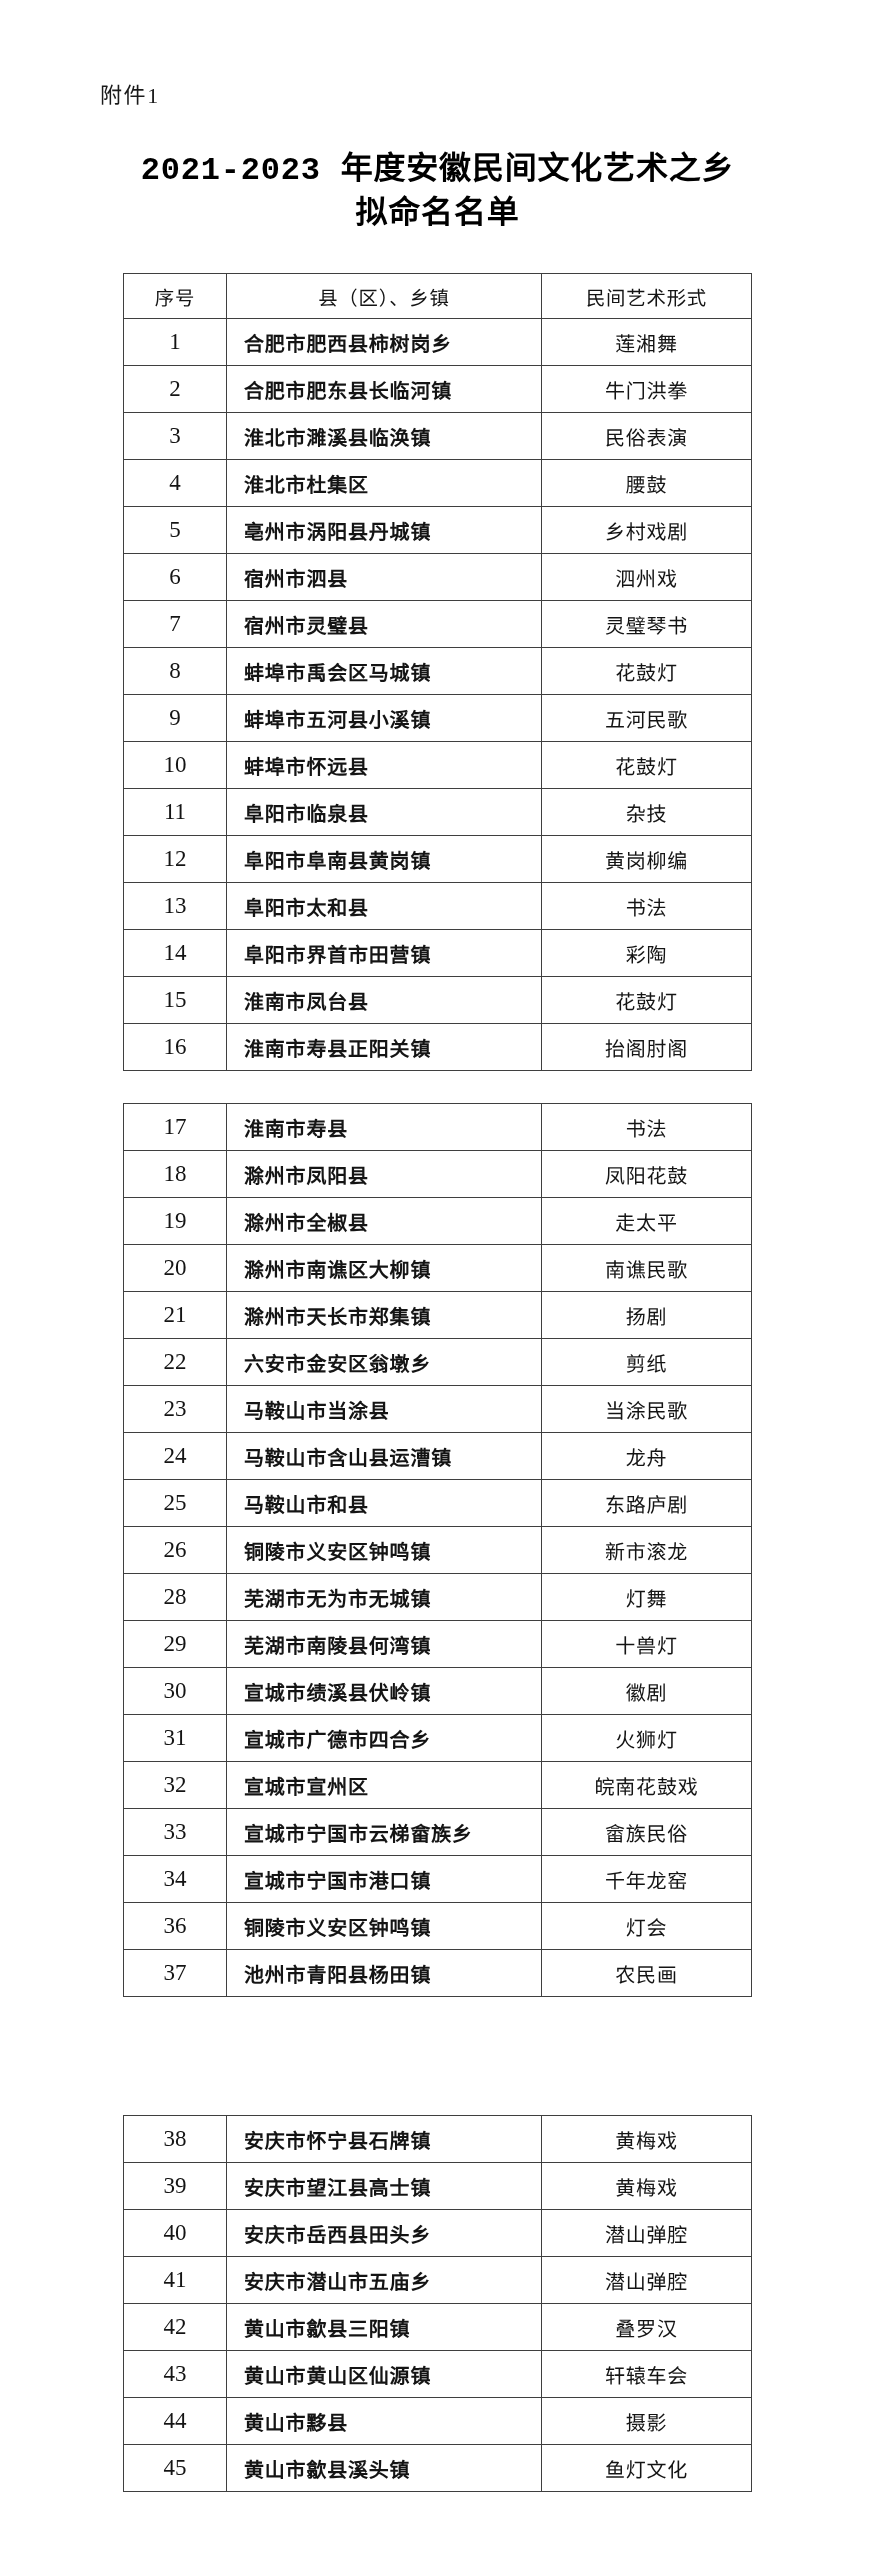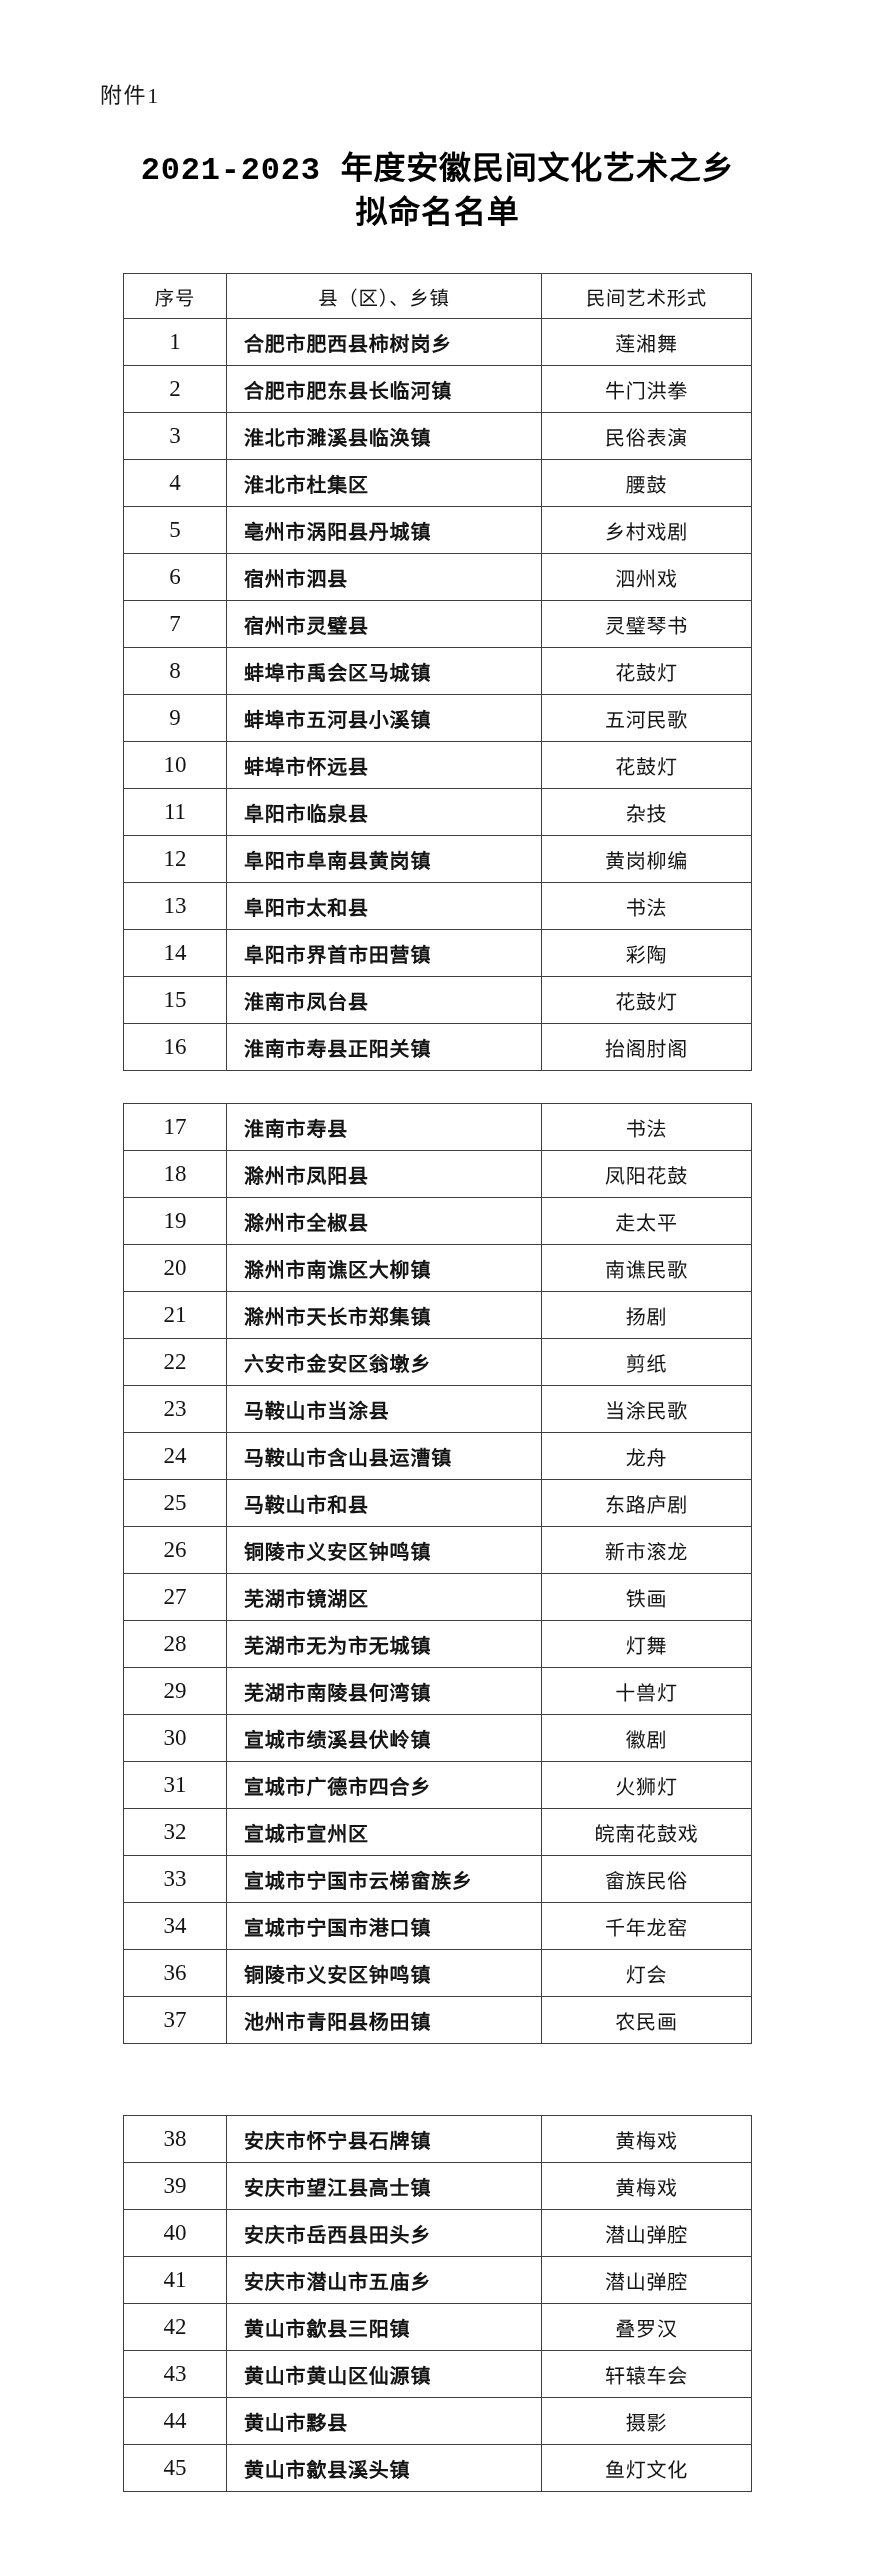--- a/index.html
+++ b/index.html
@@ -247,25 +247,20 @@
           <td class="c-no">25</td>
           <td class="c-region">马鞍山市和县</td>
           <td class="c-art">东路庐剧</td>
         </tr>
         <tr>
           <td class="c-no">26</td>
           <td class="c-region">铜陵市义安区钟鸣镇</td>
           <td class="c-art">新市滚龙</td>
         </tr>
         <tr>
-          <td class="c-no">27</td>
-          <td class="c-region">芜湖市镜湖区</td>
-          <td class="c-art">铁画</td>
-        </tr>
-        <tr>
           <td class="c-no">28</td>
           <td class="c-region">芜湖市无为市无城镇</td>
           <td class="c-art">灯舞</td>
         </tr>
         <tr>
           <td class="c-no">29</td>
           <td class="c-region">芜湖市南陵县何湾镇</td>
           <td class="c-art">十兽灯</td>
         </tr>
         <tr>

